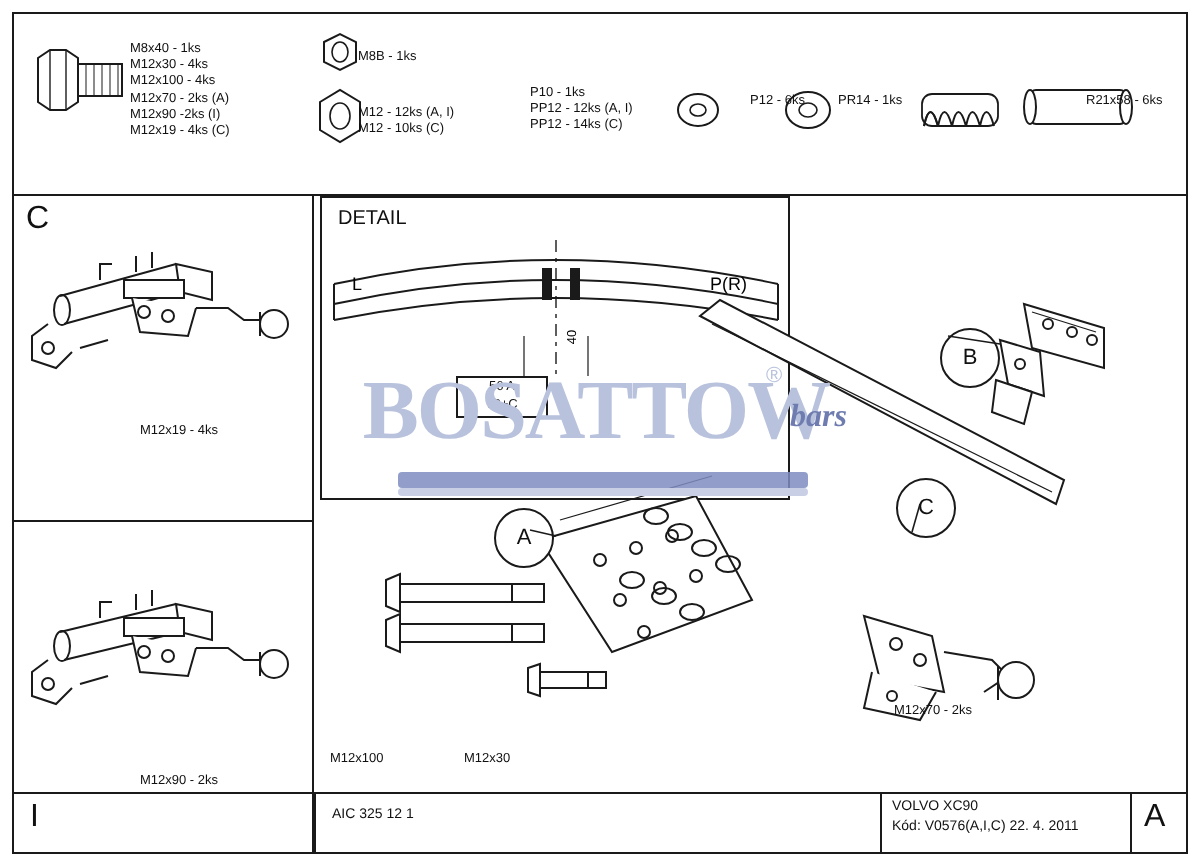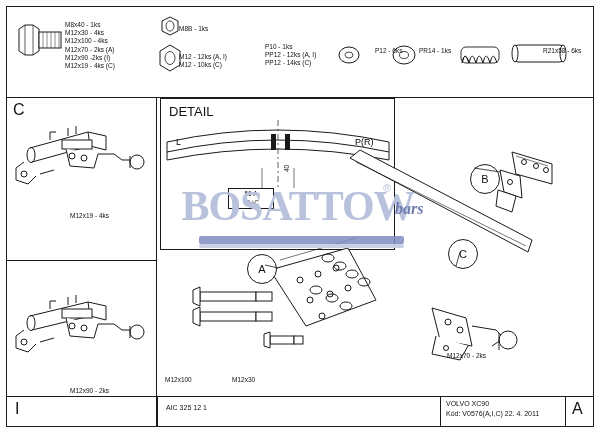--- a/index.html
+++ b/index.html
@@ -22,21 +22,21 @@
   .boxI{position:absolute;left:7px;top:261px;width:150px;height:165px;border-right:1.2px solid #1a1a1a;box-sizing:border-box;}
   .corner-letter{position:absolute;font-size:16px;color:#111;}
   .cl-c{left:13px;top:101px;}
   .cl-i{left:15px;top:400px;}
   .cl-a{left:572px;top:400px;}
   .callout{position:absolute;border:1.2px solid #1a1a1a;border-radius:50%;background:#fff;
     display:flex;align-items:center;justify-content:center;font-size:11px;color:#111;}
   .lbl{position:absolute;font-size:6.5px;color:#111;white-space:nowrap;}
   
   .detailbox{position:absolute;left:160px;top:98px;width:235px;height:152px;border:1.2px solid #1a1a1a;box-sizing:border-box;background:#fff;}
-  .detail-title{position:absolute;left:169px;top:104px;font-size:13px;color:#111;}
+  .detail-title{position:absolute;left:169px;top:104px;font-size:10px;color:#111;}
   .d-l{position:absolute;left:176px;top:137px;font-size:9px;}
   .d-pr{position:absolute;left:355px;top:137px;font-size:9px;}
   .dimbox{position:absolute;left:228px;top:188px;width:44px;height:19px;border:1px solid #1a1a1a;background:#fff;font-size:6.5px;line-height:9px;text-align:center;color:#111;}
   .dim40{position:absolute;left:283px;top:165px;font-size:6.5px;transform:rotate(-90deg);}
   
   .wm{position:absolute;left:133px;top:176px;width:330px;height:74px;pointer-events:none;}
   .wm-text{position:absolute;left:0;top:6px;width:330px;text-align:center;font-size:42px;font-weight:bold;
     color:#b9c2dd;letter-spacing:-1px;font-family:"Liberation Serif",serif;}
   .wm-bar{position:absolute;left:66px;top:60px;width:205px;height:8px;background:#7f8cc0;border-radius:2px;opacity:.85;}
   .wm-bar2{position:absolute;left:66px;top:68px;width:205px;height:4px;background:#c9d0e6;border-radius:2px;}

